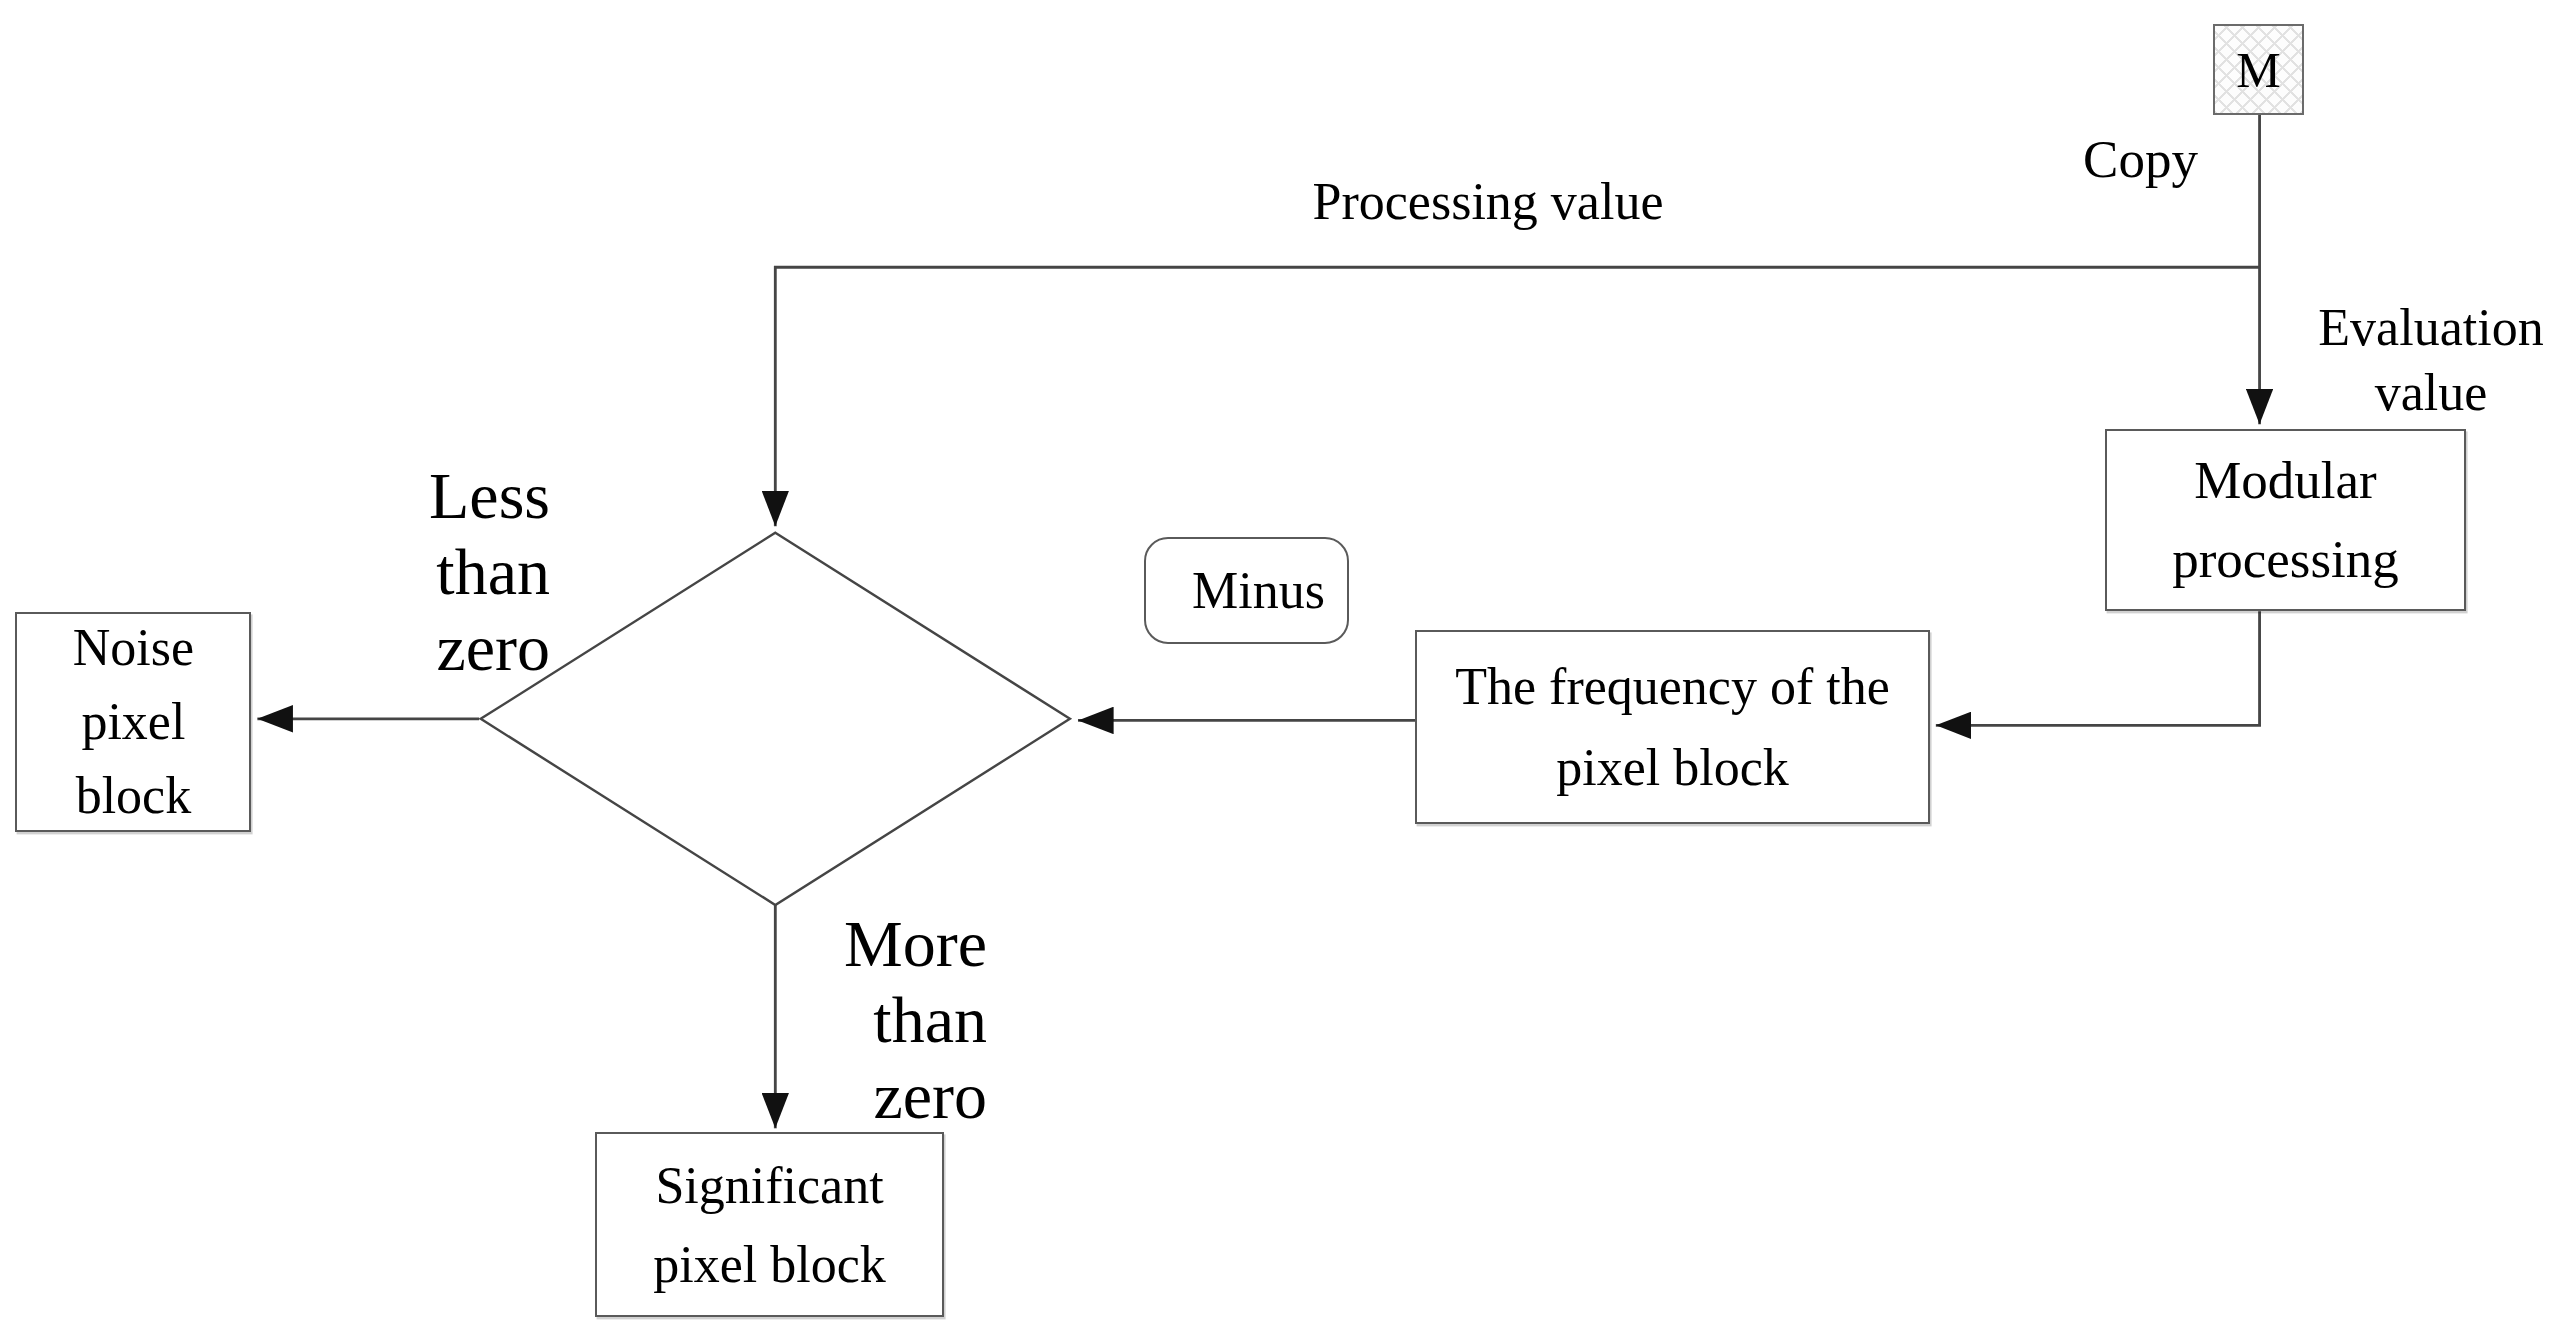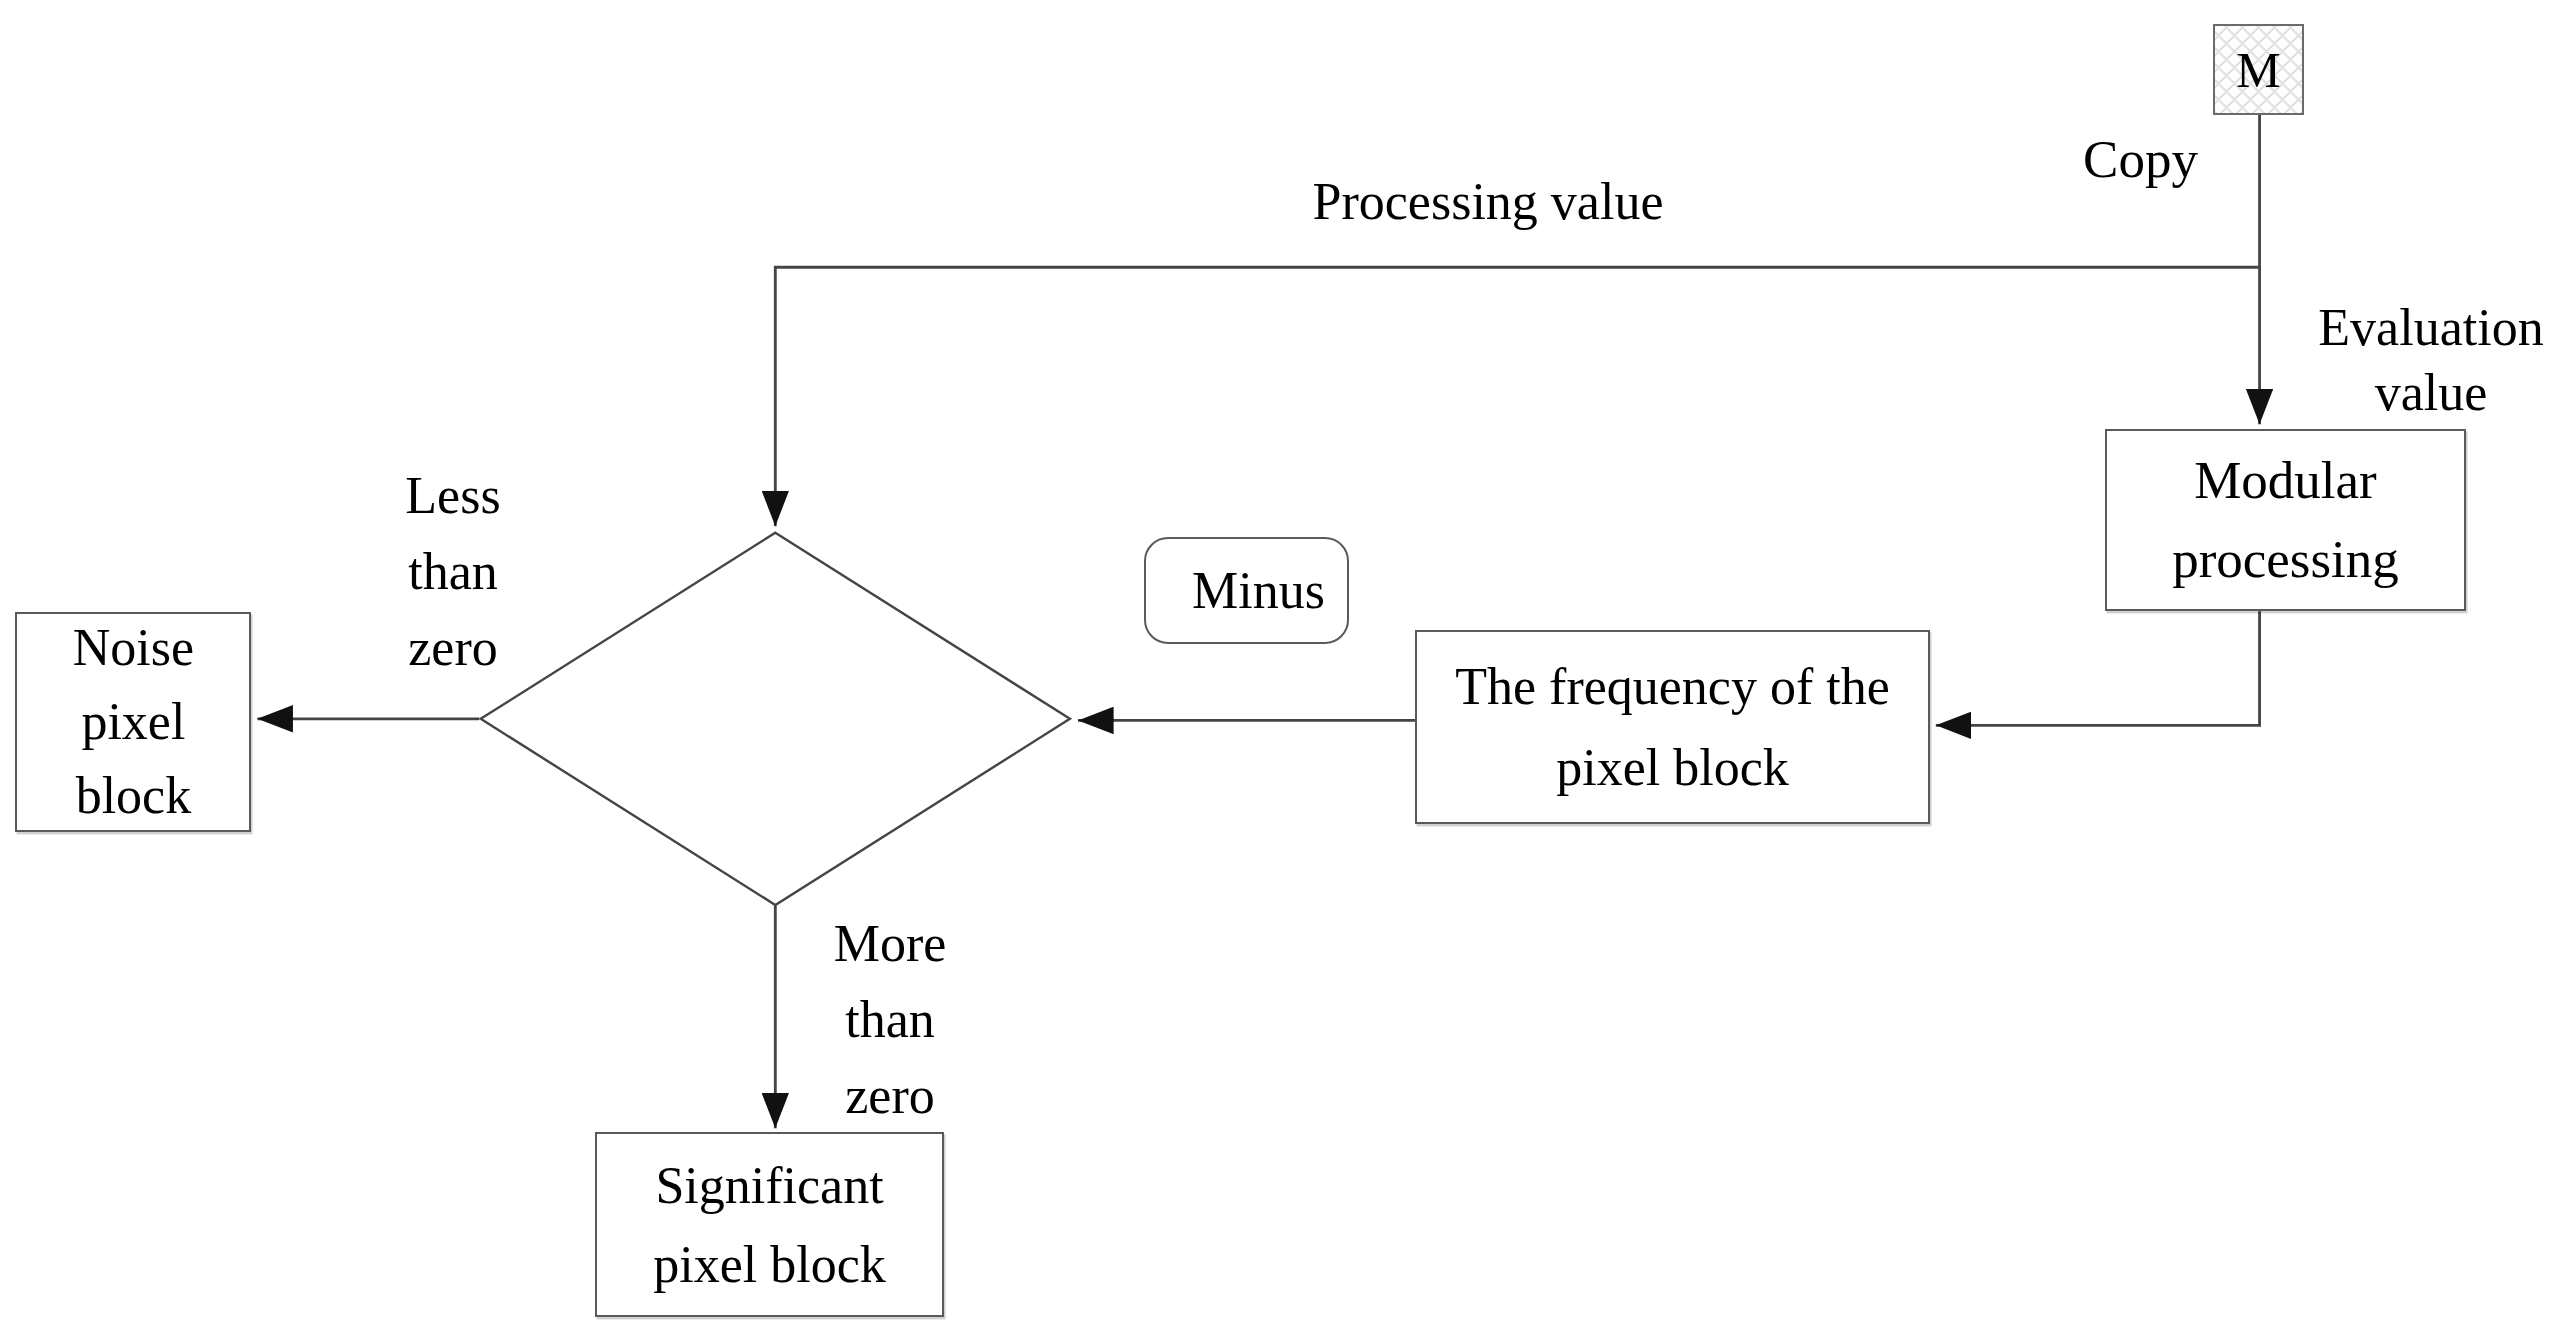--- a/index.html
+++ b/index.html
@@ -36,21 +36,21 @@
   }
   .node .ln { display: block; }
 
   .lbl {
     position: absolute;
     text-align: center;
     white-space: nowrap;
   }
 
   
-  .t64 { font-size: 52px; line-height: 76px; }
+  .t64 { font-size: 66px; line-height: 76px; text-align: right; }
 
   #m-box {
     left: 2213px; top: 24px; width: 91px; height: 91px;
     font-size: 50px;
     box-shadow: none;
     border: 2.4px solid #6b6b6b;
     background-color: #fdfdfd;
     background-image:
       repeating-linear-gradient(45deg,  #e2e2e2 0, #e2e2e2 1.6px, transparent 1.6px, transparent 11.3px),
       repeating-linear-gradient(-45deg, #e2e2e2 0, #e2e2e2 1.6px, transparent 1.6px, transparent 11.3px);

